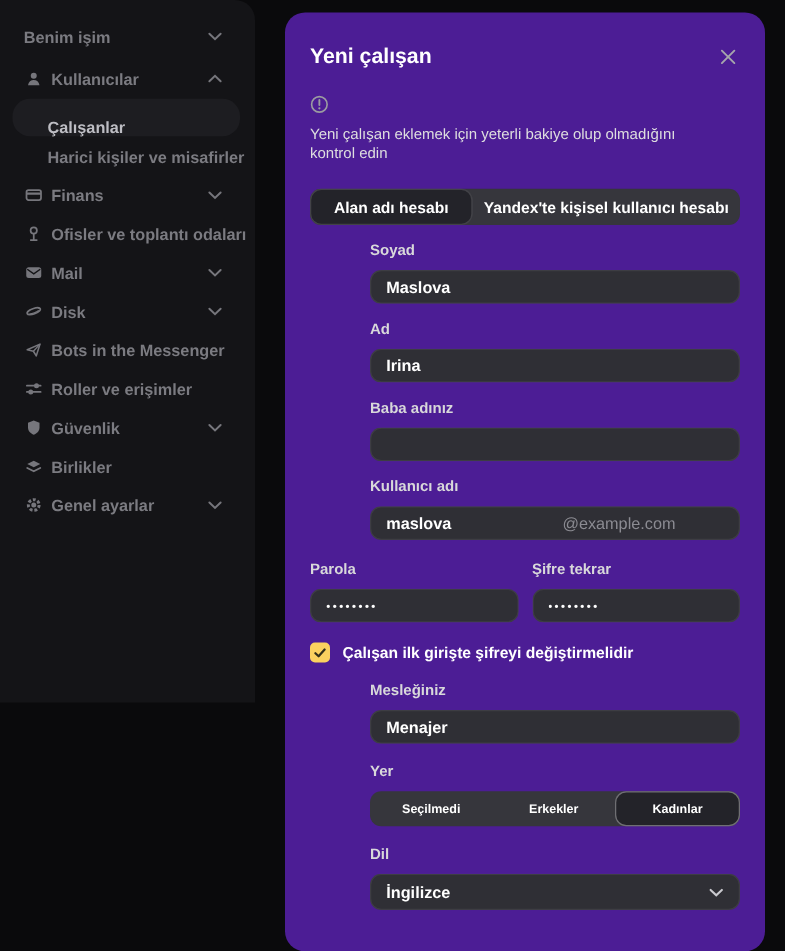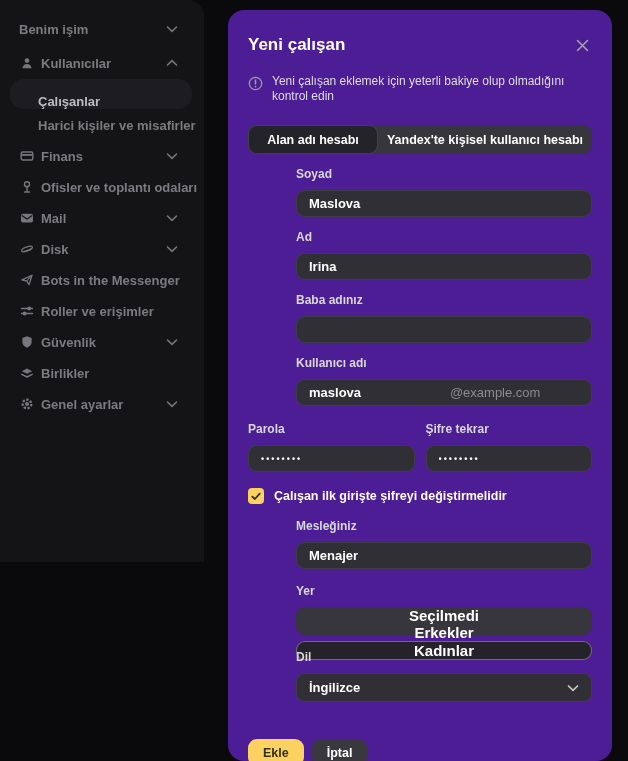--- a/index.html
+++ b/index.html
@@ -41,21 +41,21 @@
     border-radius:16px;
     padding:0 20px;
   }
   .modal-header {
     display:flex; align-items:center; justify-content:space-between;
     padding-top:25px;
   }
   .modal-title { font-size:17px; font-weight:700; color:#fff; }
   .close-btn { cursor:pointer; display:flex; padding:2px; }
 
-  .notice { display:flex; gap:9px; margin-top:19px; align-items:flex-start; }
+  .notice { display:flex; gap:9px; margin-top:19px; align-items:flex-start;flex-direction:column; }
   .notice .n-icon { flex:0 0 15px; margin-top:2px; display:flex; }
   .notice .n-text { font-size:12px; line-height:15px; color:#dededf; max-width:300px; }
 
   .tabs {
     margin-top:21px; height:29px;
     background:#36363c; border-radius:9px;
     display:flex; align-items:stretch;
     font-size:12.5px; font-weight:700;
   }
   .tab { display:flex; align-items:center; justify-content:center; color:#fff; cursor:pointer; }
@@ -90,21 +90,21 @@
 
   .check-row { display:flex; align-items:center; gap:10px; margin-top:16px; cursor:pointer; }
   .checkbox {
     width:16px; height:16px; border-radius:4px;
     background:#fbd15f; display:flex; align-items:center; justify-content:center;
   }
   .check-label { font-size:12.5px; font-weight:700; color:#fff; }
 
   .segmented {
     height:28px; background:#36363c; border-radius:9px;
-    display:flex; font-size:15px; font-weight:700;flex-direction:column;
+    display:flex; font-size:10px; font-weight:700;
   }
   .seg { flex:1; display:flex; align-items:center; justify-content:center; color:#fff; cursor:pointer; }
   .seg.selected {
     background:#232329; border:1px solid rgba(255,255,255,0.35); border-radius:9px;
   }
 
   .select {
     height:29px; background:#2f2f35;
     border:1px solid rgba(255,255,255,0.07); border-radius:9px;
     display:flex; align-items:center; justify-content:space-between;

